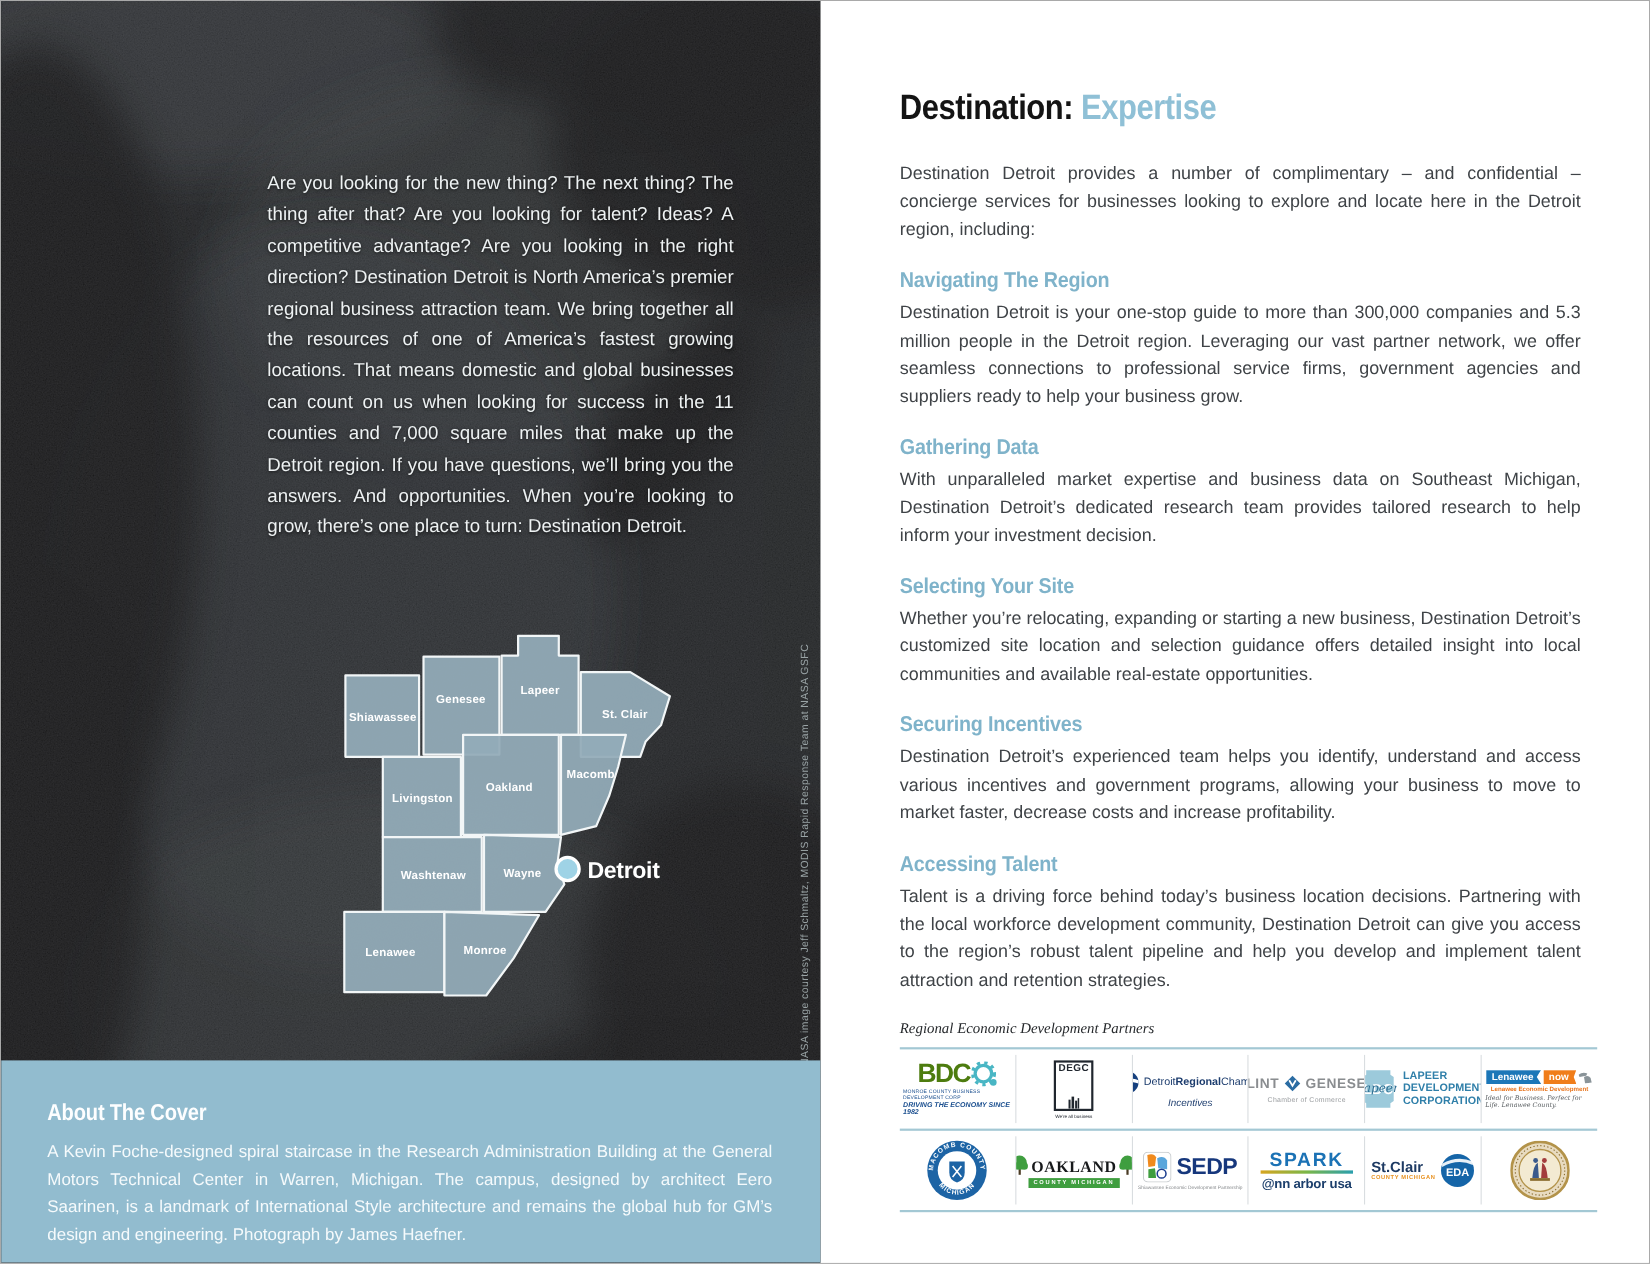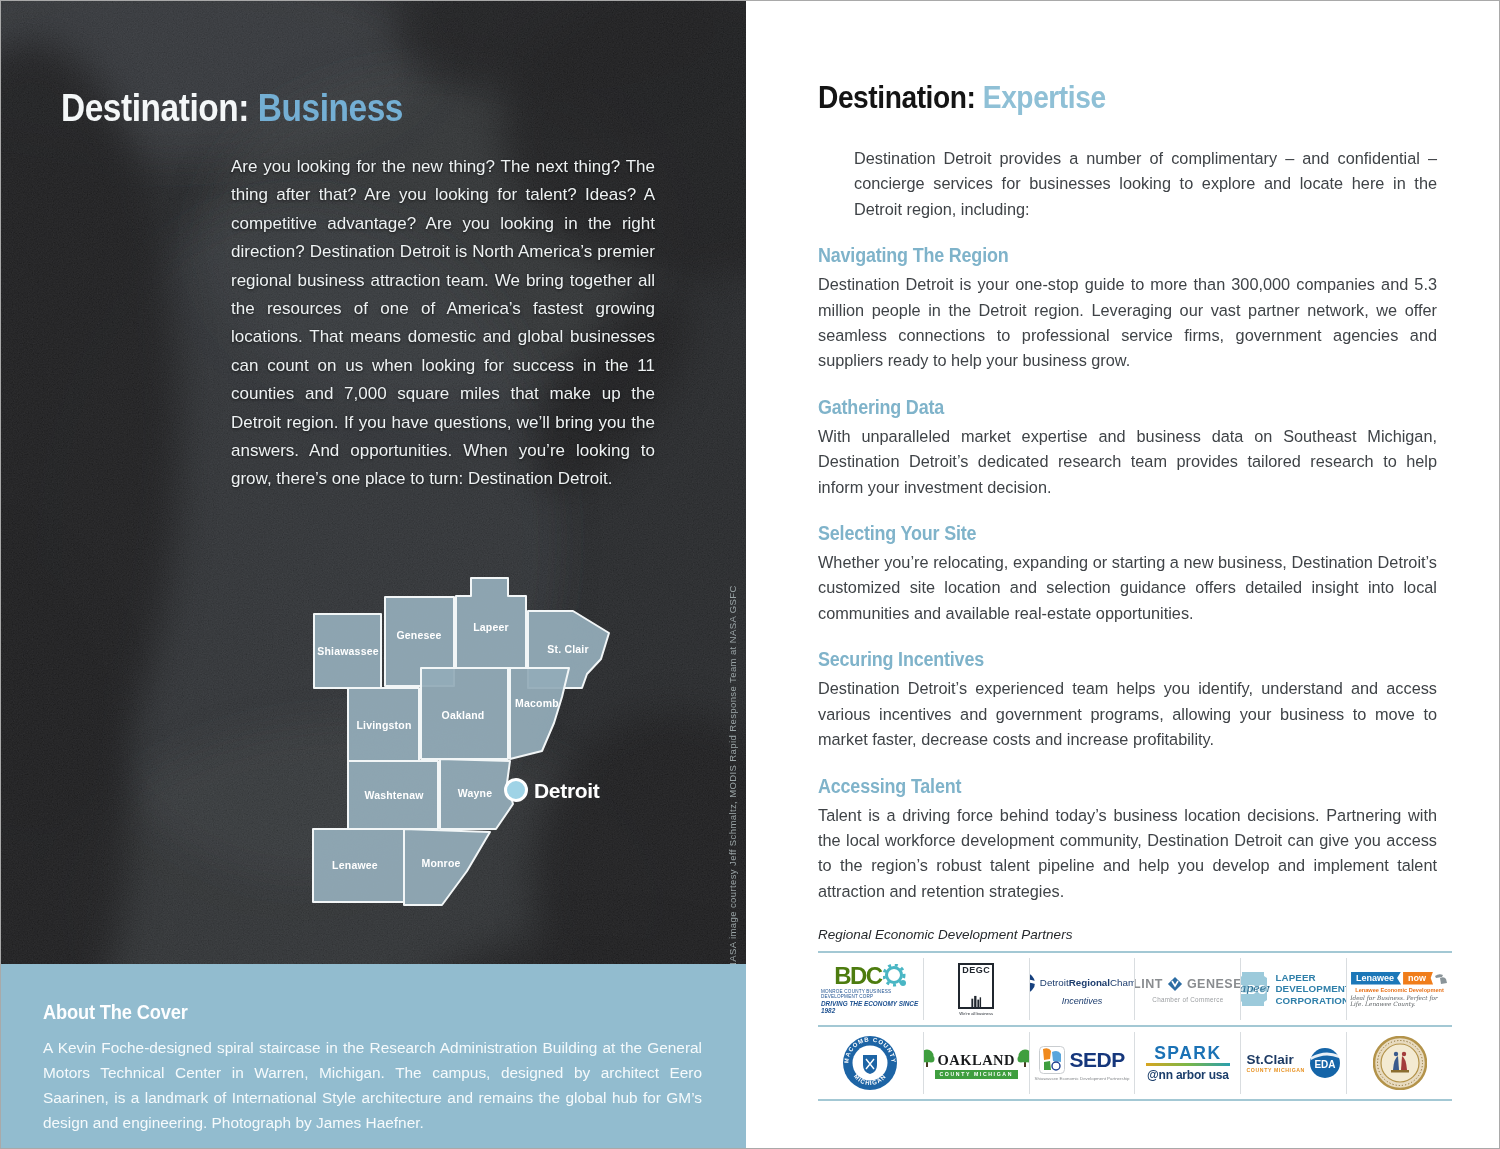--- a/index.html
+++ b/index.html
@@ -6,48 +6,48 @@
   *{box-sizing:border-box;}
   .spread{position:relative;width:1500px;height:1149px;background:#ffffff;border:1px solid #a9a9a9;overflow:hidden;
           font-family:"Liberation Sans",sans-serif;}
   
   .left-page{position:absolute;left:0;top:0;width:745px;height:1147px;background:#0c0e0f;overflow:hidden;}
   .sat-bg{position:absolute;left:0;top:0;width:745px;height:1147px;}
   .left-title{position:absolute;left:60px;top:86px;white-space:nowrap;z-index:5;}
   .left-title .tline{display:inline-block;transform:scaleX(.88);transform-origin:left center;
       font-size:38px;font-weight:700;letter-spacing:-.5px;color:#f4f7f8;}
   .left-title .accent{color:#74afd4;}
-  .left-intro{position:absolute;left:230px;top:152px;width:424px;z-index:5;
+  .left-intro{position:absolute;left:242px;top:152px;width:424px;z-index:5;
       color:#eef2f3;font-size:17px;line-height:28.4px;text-align:justify;
       text-shadow:0 1px 3px rgba(0,0,0,.65);}
   .map-svg{position:absolute;left:290px;top:570px;z-index:6;}
   .map-svg text{font-family:"Liberation Sans",sans-serif;font-weight:700;fill:#ffffff;}
   .photo-credit{position:absolute;left:726px;top:578px;height:390px;z-index:7;
       writing-mode:vertical-rl;transform:rotate(180deg);
       font-size:9.5px;letter-spacing:.4px;color:#9aa4a6;white-space:nowrap;}
   .about-band{position:absolute;left:0;bottom:0;width:745px;height:184px;background:#92bccf;z-index:8;
       padding:36px 44px 0 42px;}
   .about-heading{display:inline-block;transform:scaleX(.87);transform-origin:left center;
       font-size:21px;font-weight:700;color:#fdfeff;letter-spacing:-.2px;margin-bottom:11px;}
   .about-body{color:#fafdfe;font-size:15.4px;line-height:25px;text-align:justify;opacity:.96;}
   
   .right-page{position:absolute;left:745px;top:0;width:755px;height:1147px;background:#ffffff;
       padding:78px 64px 0 72px;}
   .right-title{white-space:nowrap;margin-bottom:30px;}
   .right-title .tline{display:inline-block;transform:scaleX(.88);transform-origin:left center;
       font-size:32px;font-weight:700;letter-spacing:-.5px;color:#141414;}
   .right-title .accent{color:#8fc0d6;}
   .rp-body{font-size:16.3px;line-height:25.4px;color:#3f4347;text-align:justify;}
-  .rp-intro{margin-bottom:10px;margin-left:36px;}
+  .rp-intro{margin-bottom:10px;}
   .rp-section{margin-top:22px;}
   .rp-heading{display:inline-block;transform:scaleX(.92);transform-origin:left center;
       font-size:19.5px;font-weight:700;color:#7fb3ca;letter-spacing:-.2px;margin-bottom:5px;}
   
   .partners{position:absolute;left:72px;top:926px;width:634px;}
-  .partners-label{font-style:italic;font-size:13.5px;color:#26292c;margin-bottom:9px;}
+  .partners-label{font-style:italic;font-size:13.5px;color:#26292c;margin-bottom:9px;font-family:Liberation Serif, serif;}
   .prule{height:2px;background:#a3c8d4;}
   .prow{display:flex;align-items:center;height:72px;}
   .pcell{flex:1 1 0;height:62px;display:flex;flex-direction:column;align-items:center;justify-content:center;
       overflow:hidden;padding:1px 3px;}
   .pcell + .pcell{border-left:1px solid #d9dde0;}
   
   .bdc-top{display:flex;align-items:center;gap:1px;}
   .bdc-word{font-size:24px;font-weight:800;color:#4d7c0f;letter-spacing:-1.5px;line-height:1;text-align:right;}
   .bdc-sub{font-size:4.6px;color:#1b4f8f;letter-spacing:.2px;margin-top:1px;}
   .bdc-tag{font-size:6.4px;font-weight:700;font-style:italic;color:#1b4f8f;margin-top:1px;}
@@ -109,23 +109,20 @@
       <ellipse cx="-10" cy="820" rx="140" ry="280" fill="#020304" opacity=".9" filter="url(#soft)"></ellipse>
       <ellipse cx="690" cy="130" rx="190" ry="150" fill="#030405" opacity=".85" filter="url(#soft)"></ellipse>
       <ellipse cx="560" cy="30" rx="170" ry="70" fill="#030405" opacity=".7" filter="url(#soft)"></ellipse>
       <ellipse cx="610" cy="390" rx="50" ry="120" fill="#040506" opacity=".85" filter="url(#soft)" transform="rotate(35 610 390)"></ellipse>
       <ellipse cx="670" cy="880" rx="140" ry="170" fill="#020304" opacity=".9" filter="url(#soft)"></ellipse>
       <ellipse cx="600" cy="1060" rx="220" ry="130" fill="#020304" opacity=".85" filter="url(#soft)"></ellipse>
 
       <rect width="745" height="1147" filter="url(#grain)" opacity=".55"></rect>
     </svg>
 
-    <div class="left-title">
-      <span class="tline"><span>Destination:</span>&nbsp;<span class="accent">Business</span></span>
-    </div>
 
     <div class="left-intro">Are you looking for the new thing? The next thing? The thing after that? Are you looking for talent? Ideas? A competitive advantage? Are you looking in the right direction? Destination Detroit is North America’s premier regional business attraction team. We bring together all the resources of one of America’s fastest growing locations. That means domestic and global businesses can count on us when looking for success in the 11 counties and 7,000 square miles that make up the Detroit region. If you have questions, we’ll bring you the answers. And opportunities. When you’re looking to grow, there’s one place to turn: Destination Detroit.</div>
 
     <svg class="map-svg" width="330" height="345" viewBox="0 0 330 345">
       <g fill="#93abb8" fill-opacity="0.94" stroke="#f2f6f7" stroke-width="2" stroke-linejoin="round">
         <polygon points="23,43 90,43 90,117 23,117"></polygon>
         <polygon points="94,26 163,26 163,115 94,115"></polygon>
         <polygon points="165,25 180,25 180,7 217,7 217,25 235,25 235,97 165,97"></polygon>
         <polygon points="237,40 282,40 318,62 310,88 296,103 291,117 237,117"></polygon>
         <polygon points="57,117 128,117 128,190 57,190"></polygon>

